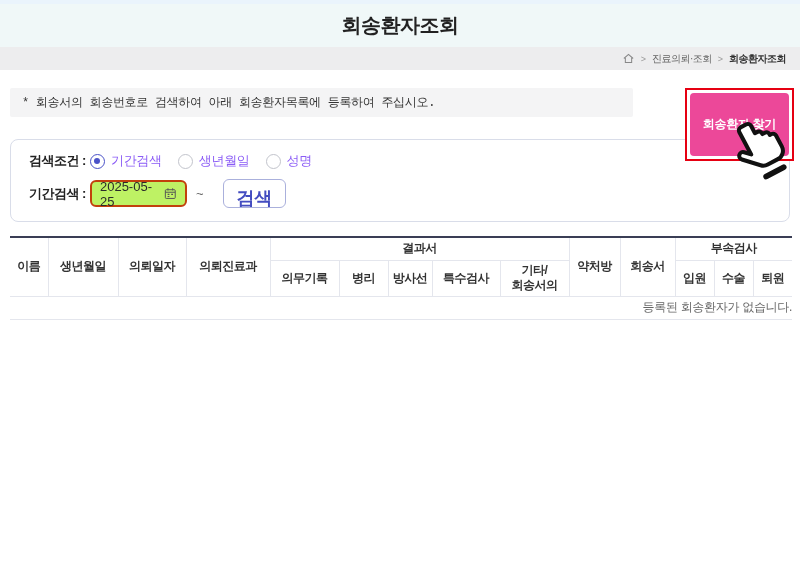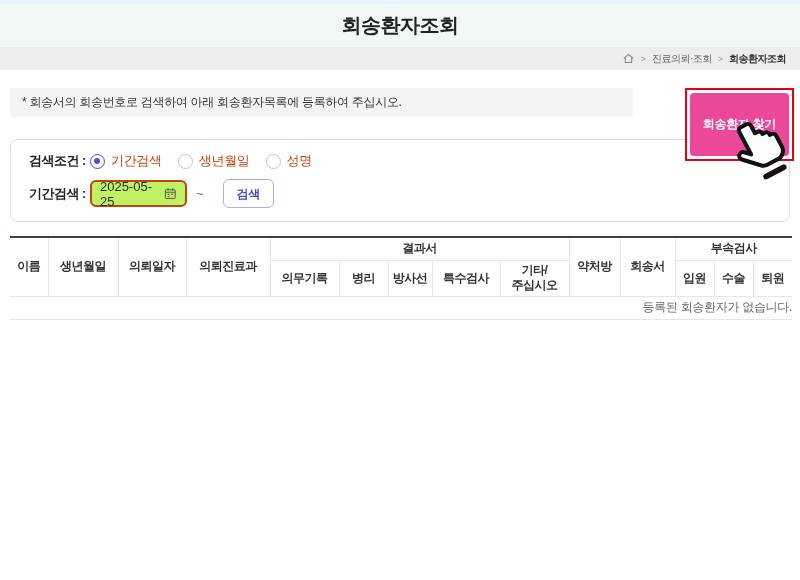--- a/index.html
+++ b/index.html
@@ -17,21 +17,21 @@
   .crumb-bar .sep { font-size:9px; color:#999; }
   .crumb { font-size:10px; color:#666; letter-spacing:-0.5px; }
   .crumb.current { font-weight:bold; color:#333; }
   .home-ico { display:flex; align-items:center; }
   
   .main { position:relative; padding:0 10px; }
   .notice-row { margin-top:18px; position:relative; height:38px; }
   .notice {
     width:623px; height:29px; background:#f4f4f5; border-radius:2px;
     display:flex; align-items:center; padding-left:12px;
-    font-size:12px; color:#333; letter-spacing:-0.3px;
+    font-size:12px; color:#333; letter-spacing:-0.3px;font-family:Liberation Mono, monospace;
   }
   .find-wrap {
     position:absolute; top:0; right:-4px;
     border:2px solid #e60012; padding:3px; background:#fff;
   }
   .find-btn {
     background:#ec4899; color:#fff; border:none; border-radius:4px;
     font-size:12px; font-weight:bold; padding:23px 13px; letter-spacing:-0.3px;
     font-family:inherit; cursor:pointer; white-space:nowrap;
   }
@@ -47,32 +47,32 @@
   .radio-item { display:flex; align-items:center; margin-right:16px; cursor:pointer; }
   .radio-dot {
     width:15px; height:15px; border-radius:50%; border:1.5px solid #c2c4cc;
     background:#fff; display:inline-block; position:relative; margin-right:6px;
   }
   .radio-dot.selected { border-color:#4a52c8; }
   .radio-dot.selected::after {
     content:""; position:absolute; left:3px; top:3px; width:6px; height:6px;
     border-radius:50%; background:#4a52c8;
   }
-  .radio-label { font-size:13px; color:#c2410c; letter-spacing:-0.3px; }
+  .radio-label { font-size:13px; color:#8b5cf6; letter-spacing:-0.3px; }
   .date-input {
     width:97px; height:27px; border:2px solid #c2410c; border-radius:6px;
     display:flex; align-items:center; justify-content:space-between;
     padding:0 8px; background:#bef264; cursor:text;
   }
   .date-text { font-size:13px; color:#2b2b2b; }
   .tilde { margin:0 9px; font-size:13px; color:#666; }
   .search-btn {
     margin-left:10px; height:29px; padding:6px 13px; background:#fff;
     border:1px solid #aab0dc; border-radius:6px; color:#434cc0;
-    font-size:12px; font-weight:bold; font-family:inherit; cursor:pointer; letter-spacing:-0.3px;
+    font-size:18px; font-weight:bold; font-family:inherit; cursor:pointer; letter-spacing:-0.3px;
   }
   
   table.result {
     width:100%; margin-top:14px; border-collapse:collapse; table-layout:fixed;
     border-top:2px solid #3a3e55; border-left:hidden; border-right:hidden;
   }
   table.result th {
     border:1px solid #e4e6ed; border-top:none; background:#fff;
     font-size:12px; font-weight:bold; color:#333; letter-spacing:-0.5px;
     padding:2px 1px; word-break:keep-all; line-height:1.25;
@@ -179,21 +179,21 @@
         <th colspan="5">결과서</th>
         <th rowspan="2">약처방</th>
         <th rowspan="2">회송서</th>
         <th colspan="3">부속검사</th>
       </tr>
       <tr class="sub-row">
         <th>의무기록</th>
         <th>병리</th>
         <th>방사선</th>
         <th>특수검사</th>
-        <th><span>기타/</span><br><span>주십시오</span></th>
+        <th><span>기타/</span><br><span>회송서의</span></th>
         <th>입원</th>
         <th>수술</th>
         <th>퇴원</th>
       </tr>
     </thead>
     <tbody>
       <tr>
         <td class="empty-cell" colspan="14">등록된 회송환자가 없습니다.</td>
       </tr>
     </tbody>

